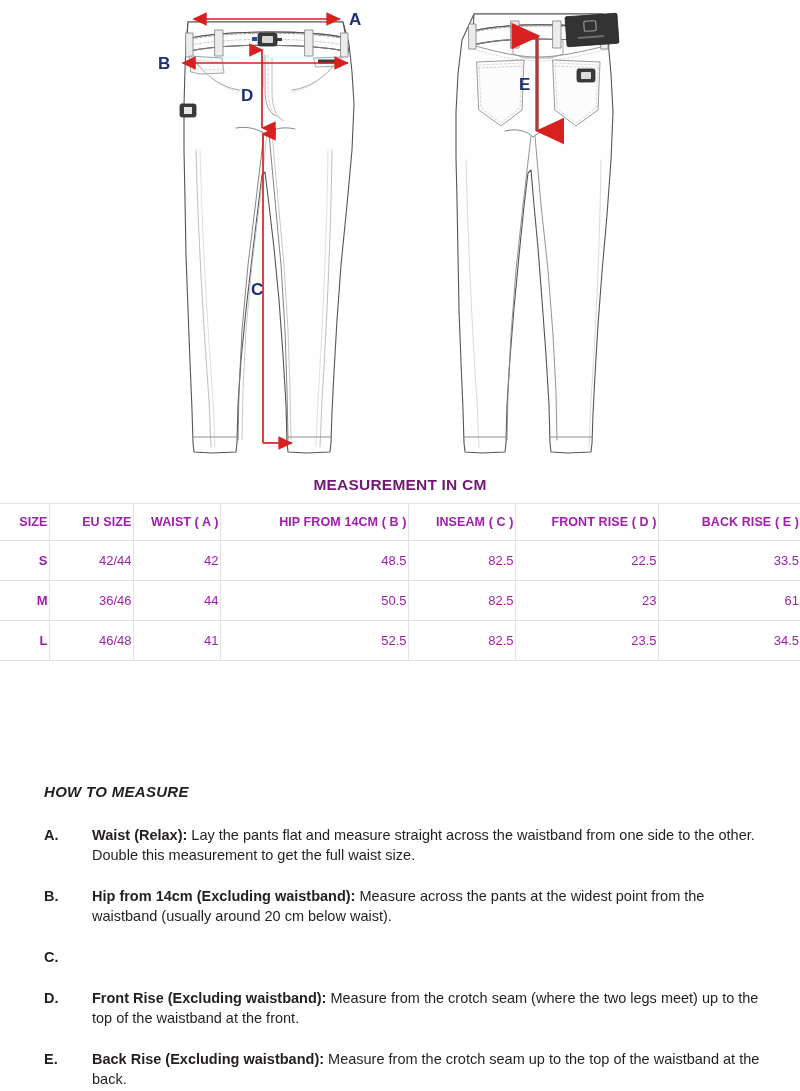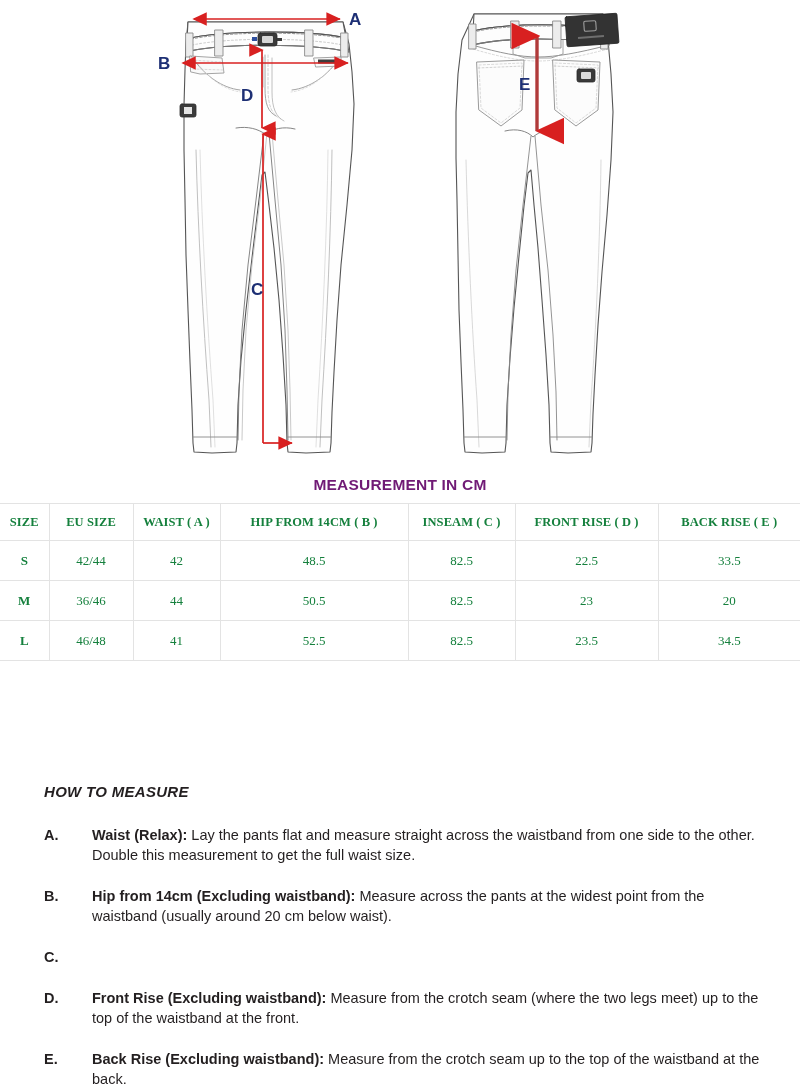--- a/index.html
+++ b/index.html
@@ -42,24 +42,23 @@
   
   #size-table {
     border-collapse: collapse;
     width: 800px;
     table-layout: fixed;
     font-size: 12.5px;
   }
   #size-table th,
   #size-table td {
     border: 1px solid #e3e3e3;
-    text-align: center;
+    text-align: right;
     vertical-align: middle;
-    color: #15803d;
-    font-family: Liberation Serif, serif;
+    color: #a21caf;
   }
   #size-table th {
     height: 34px;
     font-weight: bold;
     font-size: 12.5px;
     letter-spacing: 0.1px;
   }
   #size-table td {
     height: 37px;
     font-weight: normal;
@@ -327,21 +326,21 @@
       <td>22.5</td>
       <td>33.5</td>
     </tr>
     <tr>
       <td class="size-cell">M</td>
       <td>36/46</td>
       <td>44</td>
       <td>50.5</td>
       <td>82.5</td>
       <td>23</td>
-      <td>20</td>
+      <td>61</td>
     </tr>
     <tr>
       <td class="size-cell">L</td>
       <td>46/48</td>
       <td>41</td>
       <td>52.5</td>
       <td>82.5</td>
       <td>23.5</td>
       <td>34.5</td>
     </tr>

